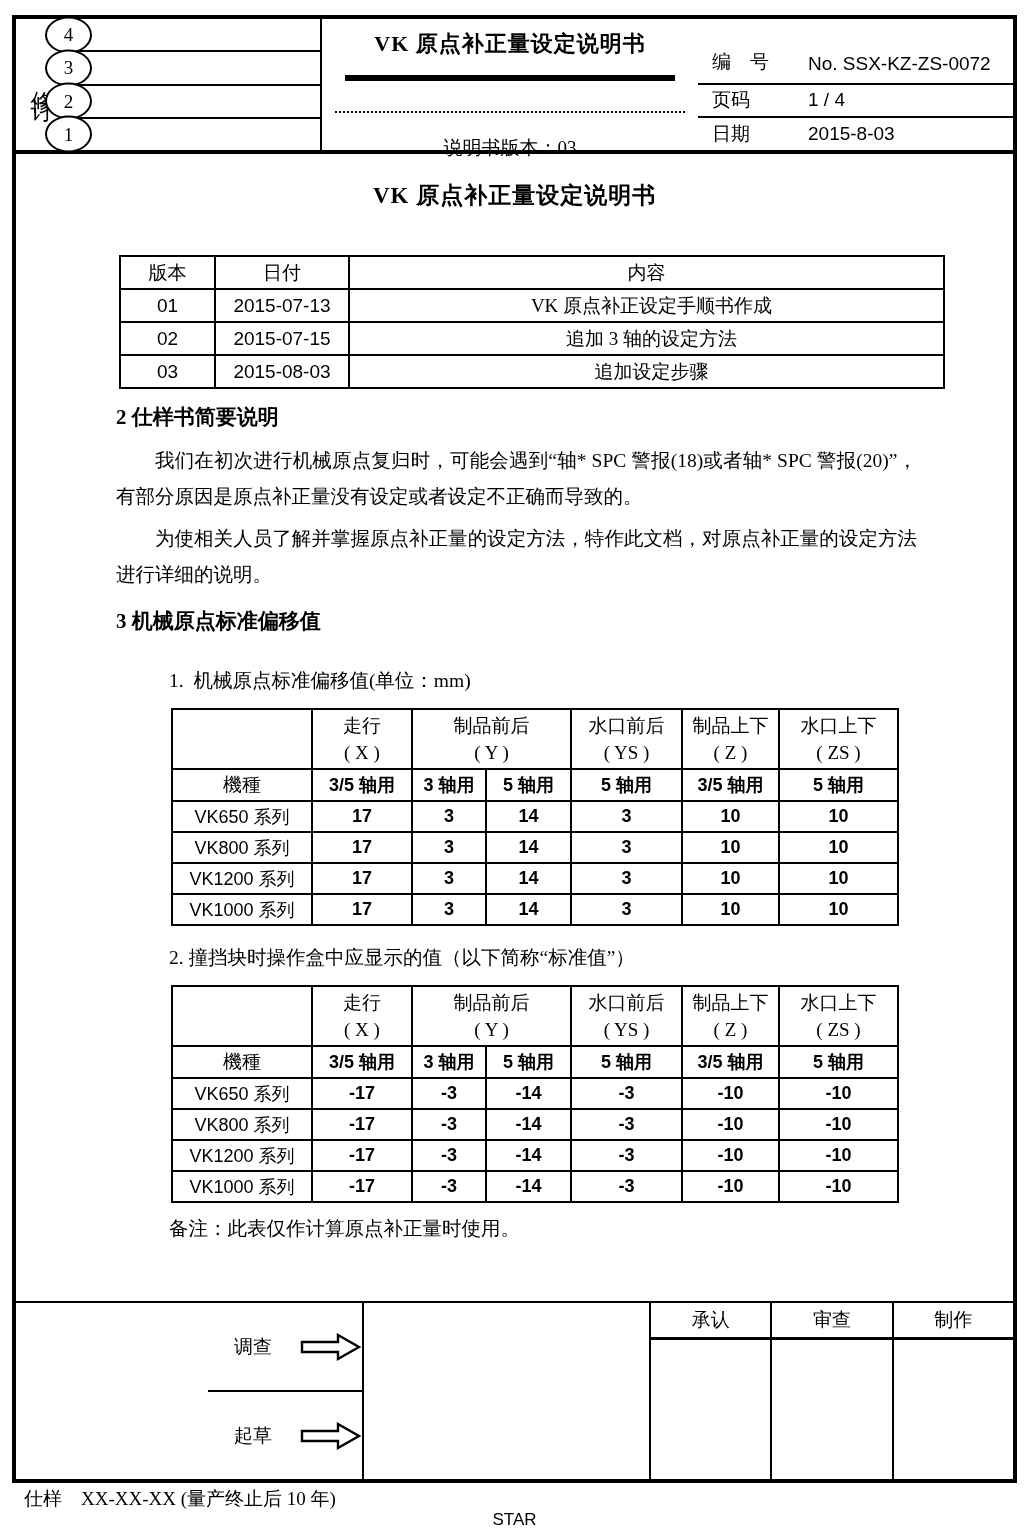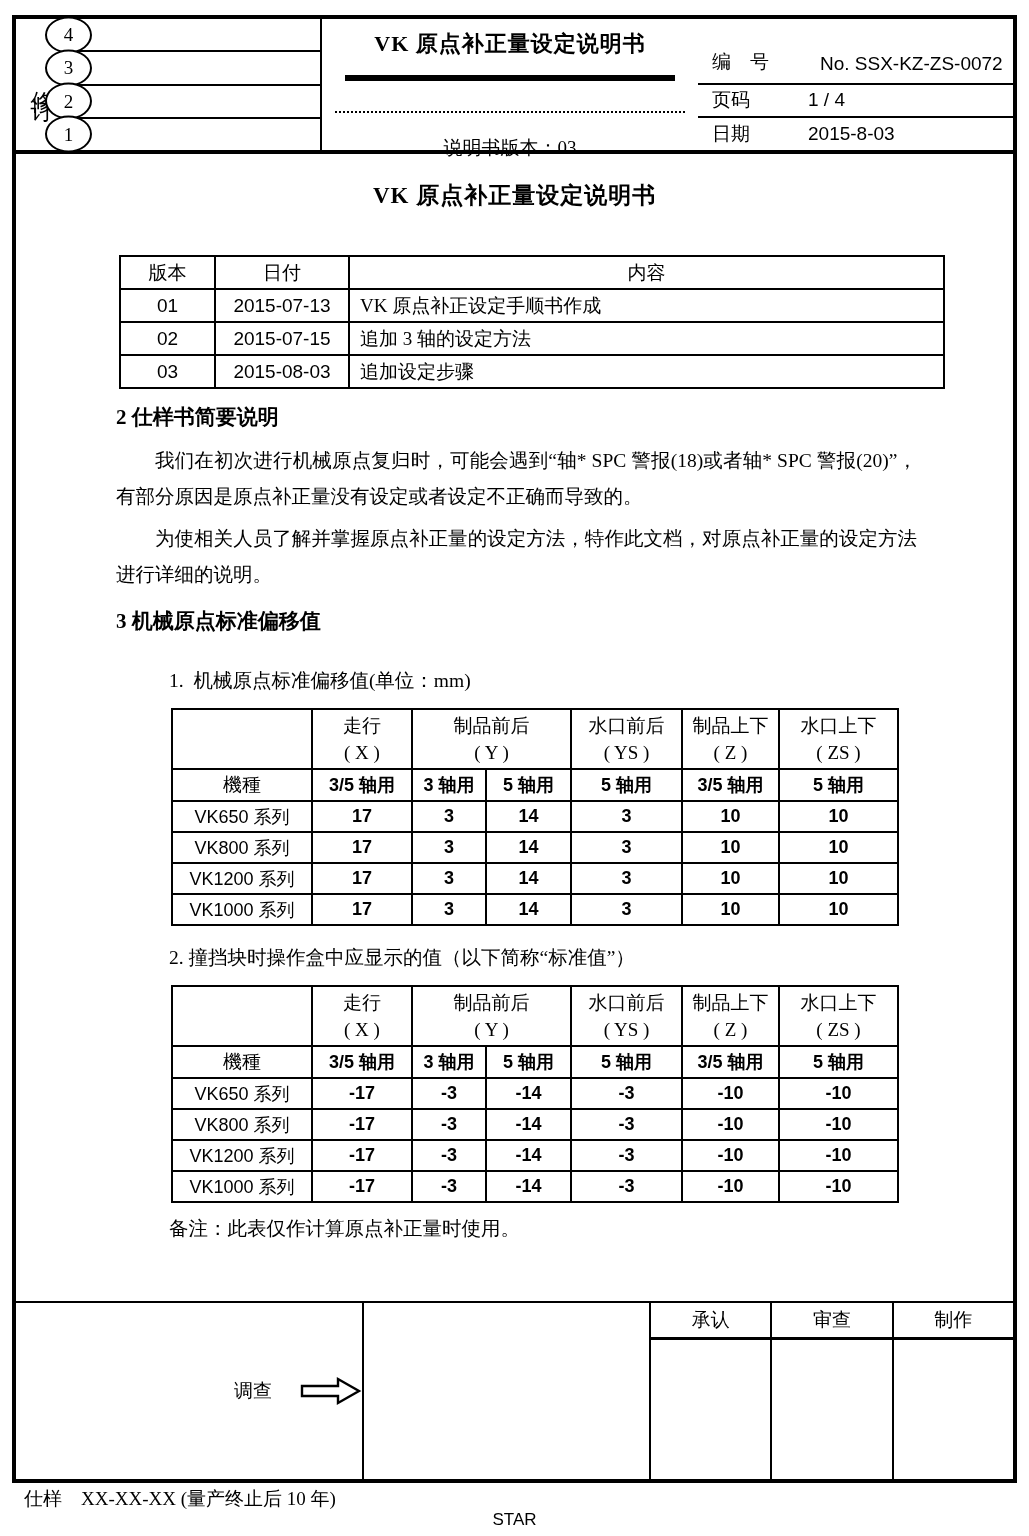--- a/index.html
+++ b/index.html
@@ -31,21 +31,21 @@
     width:47px; height:37px; border:2px solid #000; border-radius:50%; background:#fff;
     display:flex; align-items:center; justify-content:center; font-size:19px; z-index:2;
   }
   .hdr-mid { flex:1; padding-top:10px; text-align:center; }
   .hdr-title { font-size:22px; font-weight:bold; letter-spacing:1px; }
   .double-rule { margin:16px auto 0; width:88%; height:3px; border-top:3px solid #000; border-bottom:3px solid #000; }
   .dotted-rule { margin:30px auto 0; width:93%; border-top:2px dotted #000; }
   .hdr-version { margin-top:22px; font-size:19px; }
   .hdr-right { width:315px; display:flex; flex-direction:column; font-size:19px; }
   .hr-row { display:flex; align-items:center; padding-left:14px; }
-  .hr-row1 { flex:1.75; align-items:flex-end; padding-bottom:8px; border-bottom:2px solid #000;gap:12px; }
+  .hr-row1 { flex:1.75; align-items:flex-end; padding-bottom:8px; border-bottom:2px solid #000; }
   .hr-row2 { flex:1; border-bottom:2px solid #000; }
   .hr-row3 { flex:1; }
   .hr-label { width:96px; flex-shrink:0; }
   .hr-value { font-family:"Liberation Sans","DejaVu Sans",sans-serif; }
 
   
   .content { flex:1; overflow:hidden; }
   .doc-title { text-align:center; font-size:23px; font-weight:bold; margin-top:26px; letter-spacing:1px; }
   .sec-heading { font-size:21px; font-weight:bold; margin-left:100px; }
   .mt-s1 { margin-top:36px; }
@@ -53,21 +53,21 @@
   .mt-s3 { margin-top:14px; }
   .para { margin:12px 96px 0 100px; font-size:19.5px; line-height:36px; text-indent:2em; text-align:justify; }
   .para2 { margin-top:6px; }
 
   table { border-collapse:collapse; table-layout:fixed; }
   td { border:2px solid #000; text-align:center; padding:0; font-size:19px; overflow:hidden; }
 
   .rev-table { margin:44px 0 0 103px; width:824px; }
   .rev-table td { height:33px; }
   .rev-table .hdr-cell { font-size:19px; }
-  .rev-table .cell-content { text-align:left; padding-left:10px; }
+  .rev-table .cell-content { text-align:center; padding-left:10px; }
   .rev-table .cell-date, .rev-table .cell-ver { font-family:"Liberation Sans","DejaVu Sans",sans-serif; }
 
   .item-label { margin-left:153px; font-size:19.5px; white-space:pre-wrap; }
   .mt-i1 { margin-top:32px; }
   .mt-i2 { margin-top:18px; }
 
   .val-table { margin:14px 0 0 155px; width:726px; }
   .val-table .grp td { height:60px; }
   .val-table .grp .stack { display:flex; flex-direction:column; justify-content:center; height:100%; line-height:27px; }
   .val-table .use td { height:32px; font-weight:bold; font-family:"Liberation Sans","DejaVu Sans",sans-serif; font-size:18px; }
@@ -374,20 +374,26 @@
     </div>
 
     <div class="ftr">
       <div class="ftr-left">
         <div class="ftr-lrow">
           <span>调查</span>
           <svg class="arrow-icon" width="62" height="30" viewBox="0 0 62 30">
             <polygon points="2,10 38,10 38,3 59,15 38,27 38,20 2,20" fill="#ffffff" stroke="#000000" stroke-width="2.4"></polygon>
           </svg>
         </div>
+        <div class="ftr-lrow">
+          <span>起草</span>
+          <svg class="arrow-icon" width="62" height="30" viewBox="0 0 62 30">
+            <polygon points="2,10 38,10 38,3 59,15 38,27 38,20 2,20" fill="#ffffff" stroke="#000000" stroke-width="2.4"></polygon>
+          </svg>
+        </div>
       </div>
       <div class="ftr-mid"></div>
       <div class="ftr-right">
         <div class="ftr-head">
           <div class="hcell">承认</div>
           <div class="hcell">审查</div>
           <div class="hcell">制作</div>
         </div>
         <div class="ftr-body">
           <div class="bcell"></div>

